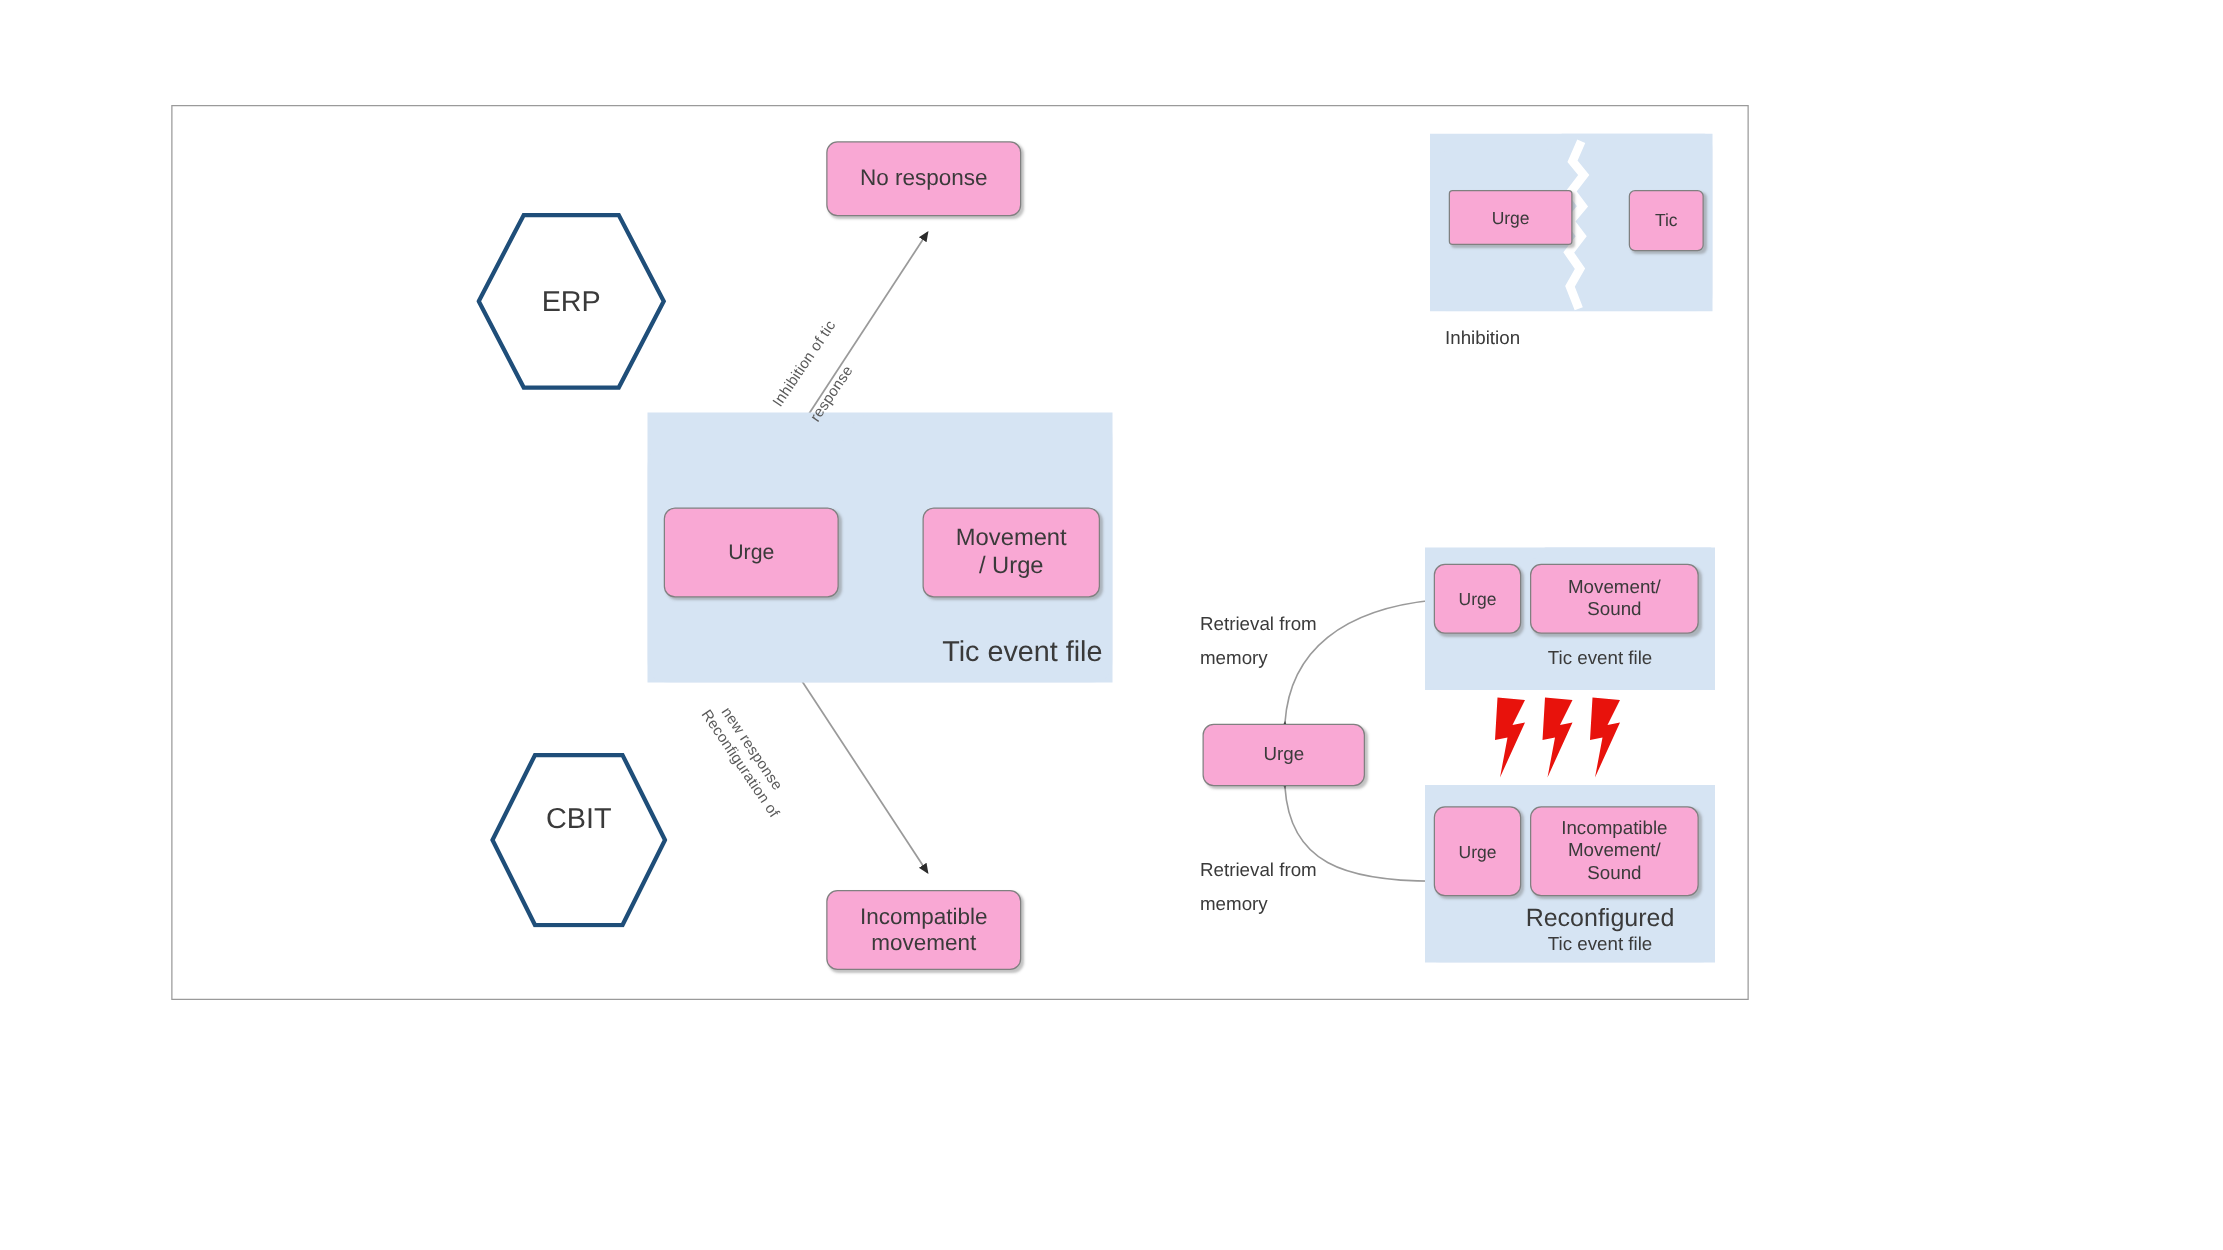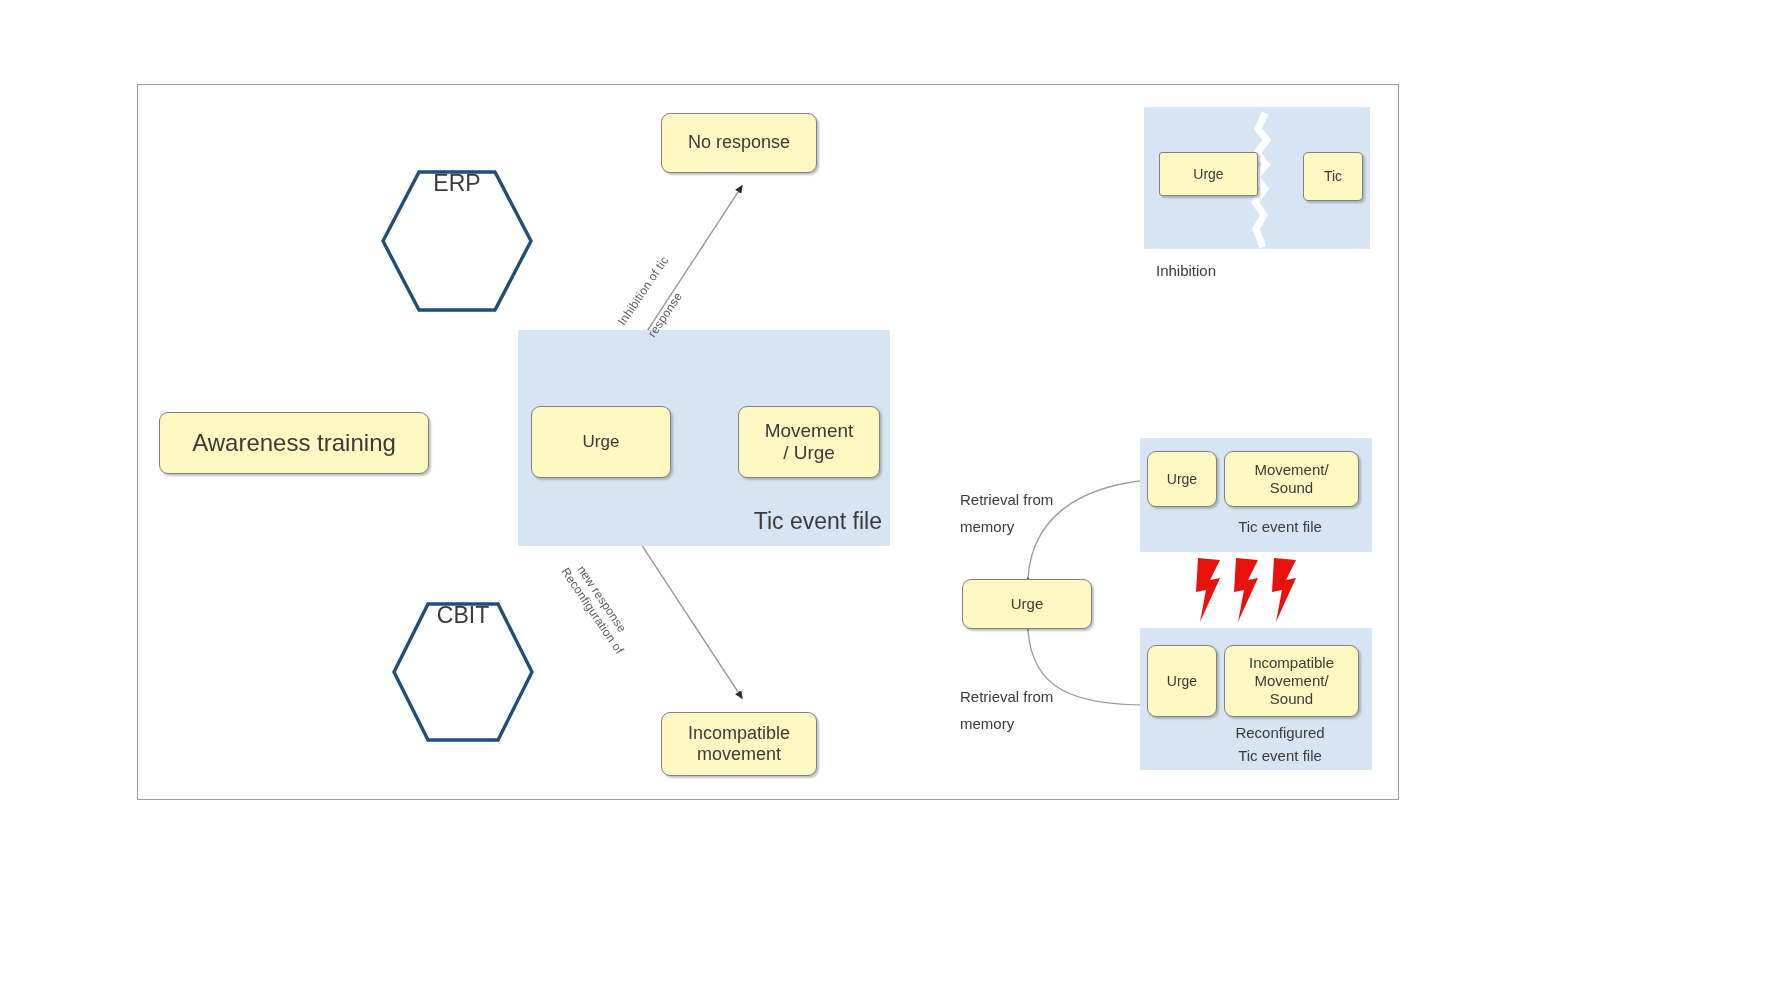--- a/index.html
+++ b/index.html
@@ -6,27 +6,27 @@
   body{width:1778px;height:1000px;position:relative;
        font-family:"Liberation Sans","DejaVu Sans",sans-serif;
        color:#3a3a3a;overflow:hidden;}
 
   #diagram{position:absolute;left:0;top:0;width:1778px;height:1000px;}
 
   .frame{position:absolute;left:137px;top:84px;width:1262px;height:716px;
          border:1.5px solid #9a9a9a;background:#fff;box-sizing:border-box;}
 
   
-  .rbox{position:absolute;background:#fef9c3;border:1.6px solid #808080;
+  .rbox{position:absolute;background:#f9a8d4;border:1.6px solid #808080;
         border-radius:9px;box-sizing:border-box;
         display:flex;align-items:center;justify-content:center;
         text-align:center;line-height:1.18;
         box-shadow:2px 2px 2px rgba(120,120,120,.45);}
 
-  .hex{position:absolute;display:flex;align-items:flex-start;justify-content:center;
+  .hex{position:absolute;display:flex;align-items:center;justify-content:center;
        color:#3a3a3a;box-sizing:border-box;}
   .hex svg{position:absolute;left:0;top:0;}
   .hex span{position:relative;z-index:2;}
 
   .folder{position:absolute;background:#d6e4f3;}
 
   .plain{position:absolute;color:#3a3a3a;}
 
   .rot{position:absolute;transform-origin:0 0;white-space:nowrap;
        color:#5a5a5a;letter-spacing:.2px;}
@@ -71,23 +71,20 @@
   </div>
 
   <div class="hex" style="left:392px;top:602px;width:142px;height:105px;
        font-size:23px;">
     <svg width="142" height="140" viewBox="0 0 142 140">
       <polygon points="36,2 106,2 140,70 106,138 36,138 2,70" fill="#ffffff" stroke="#1f4e79" stroke-width="3.4"></polygon>
     </svg>
     <span>CBIT</span>
   </div>
 
-  <div class="rbox" style="left:159px;top:412px;width:270px;height:62px;font-size:24px;">
-    <span>Awareness training</span>
-  </div>
 
   <div class="folder" style="left:518px;top:330px;width:372px;height:216px;">
     <svg width="372" height="216" viewBox="0 0 372 216">
       <path d="M0,44 q0,-18 18,-18 h128 q10,0 14,-8 l4,-8 q4,-8 14,-8 h176 q18,0 18,18
                v178 q0,18 -18,18 h-336 q-18,0 -18,-18 z" fill="#d6e4f3"></path>
     </svg>
   </div>
 
   <div class="rbox" style="left:531px;top:406px;width:140px;height:72px;font-size:17px;">
     <span>Urge</span>
@@ -192,21 +189,21 @@
     <span>Urge</span>
   </div>
 
   <div class="rbox" style="left:1224px;top:645px;width:135px;height:72px;font-size:15px;
        flex-direction:column;">
     <span>Incompatible</span>
     <span>Movement/</span>
     <span>Sound</span>
   </div>
 
-  <div class="plain" style="left:1200px;top:724px;width:160px;text-align:center;font-size:15px;">
+  <div class="plain" style="left:1200px;top:724px;width:160px;text-align:center;font-size:20px;">
     <span>Reconfigured</span>
   </div>
   <div class="plain" style="left:1200px;top:747px;width:160px;text-align:center;font-size:15px;">
     <span>Tic event file</span>
   </div>
 
   <div class="rbox" style="left:962px;top:579px;width:130px;height:50px;font-size:15px;">
     <span>Urge</span>
   </div>
 

